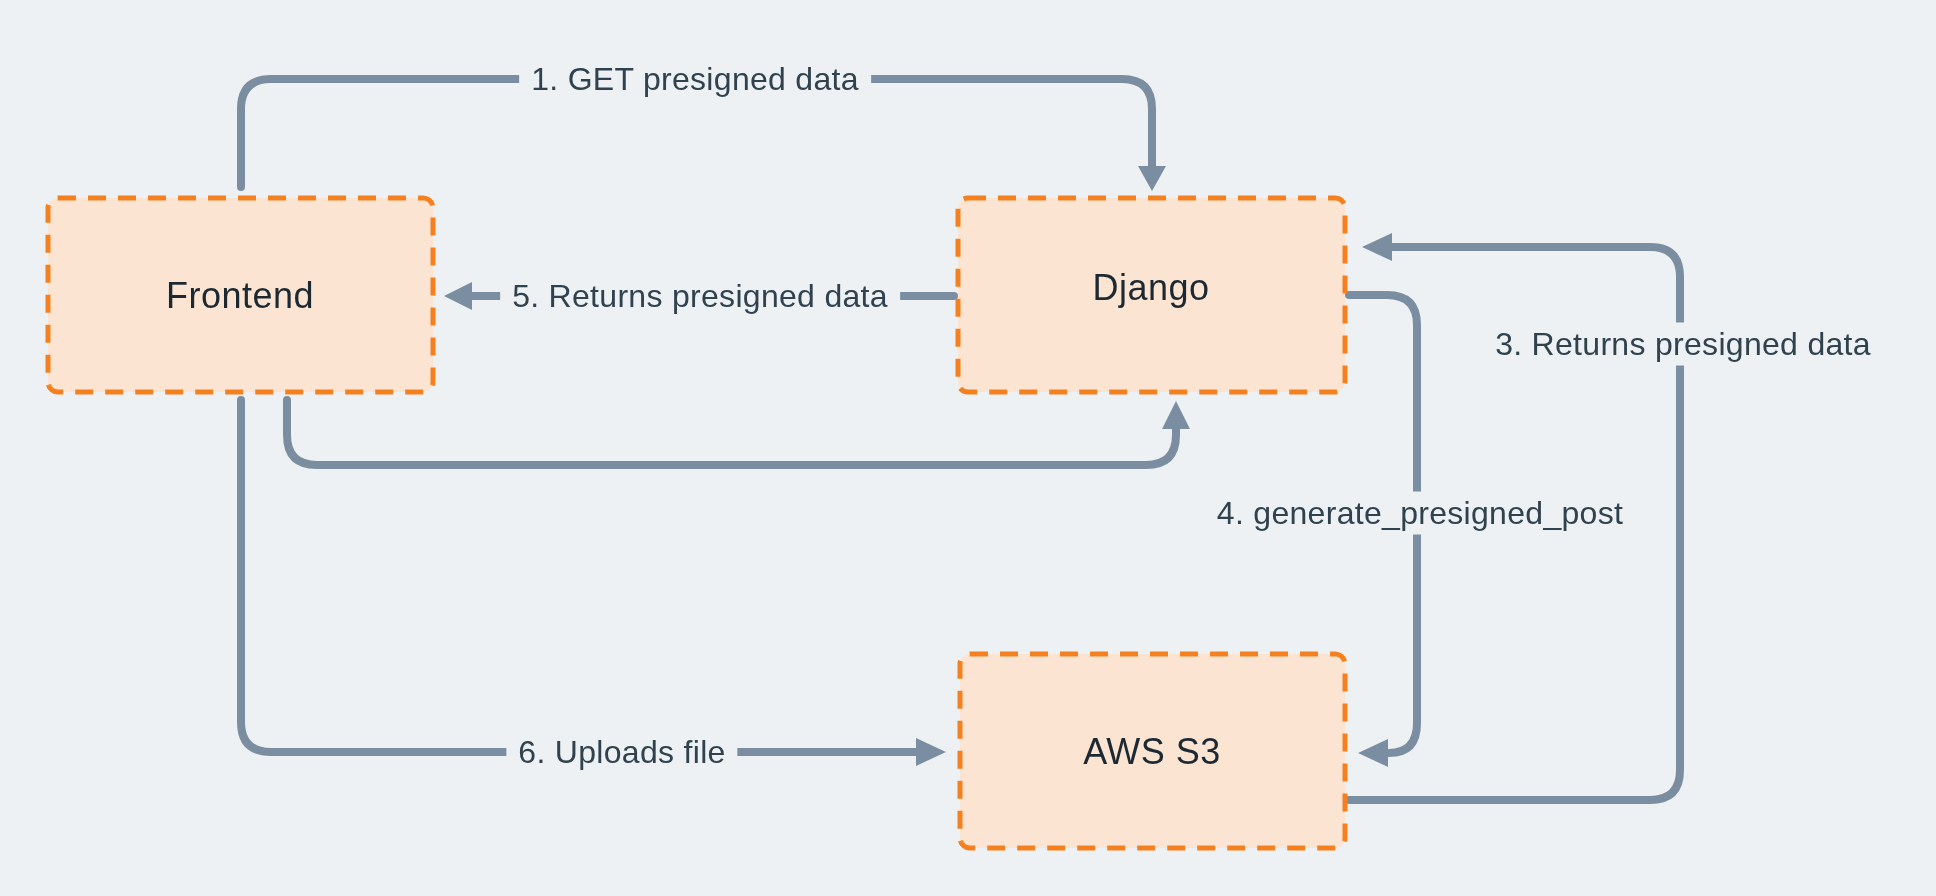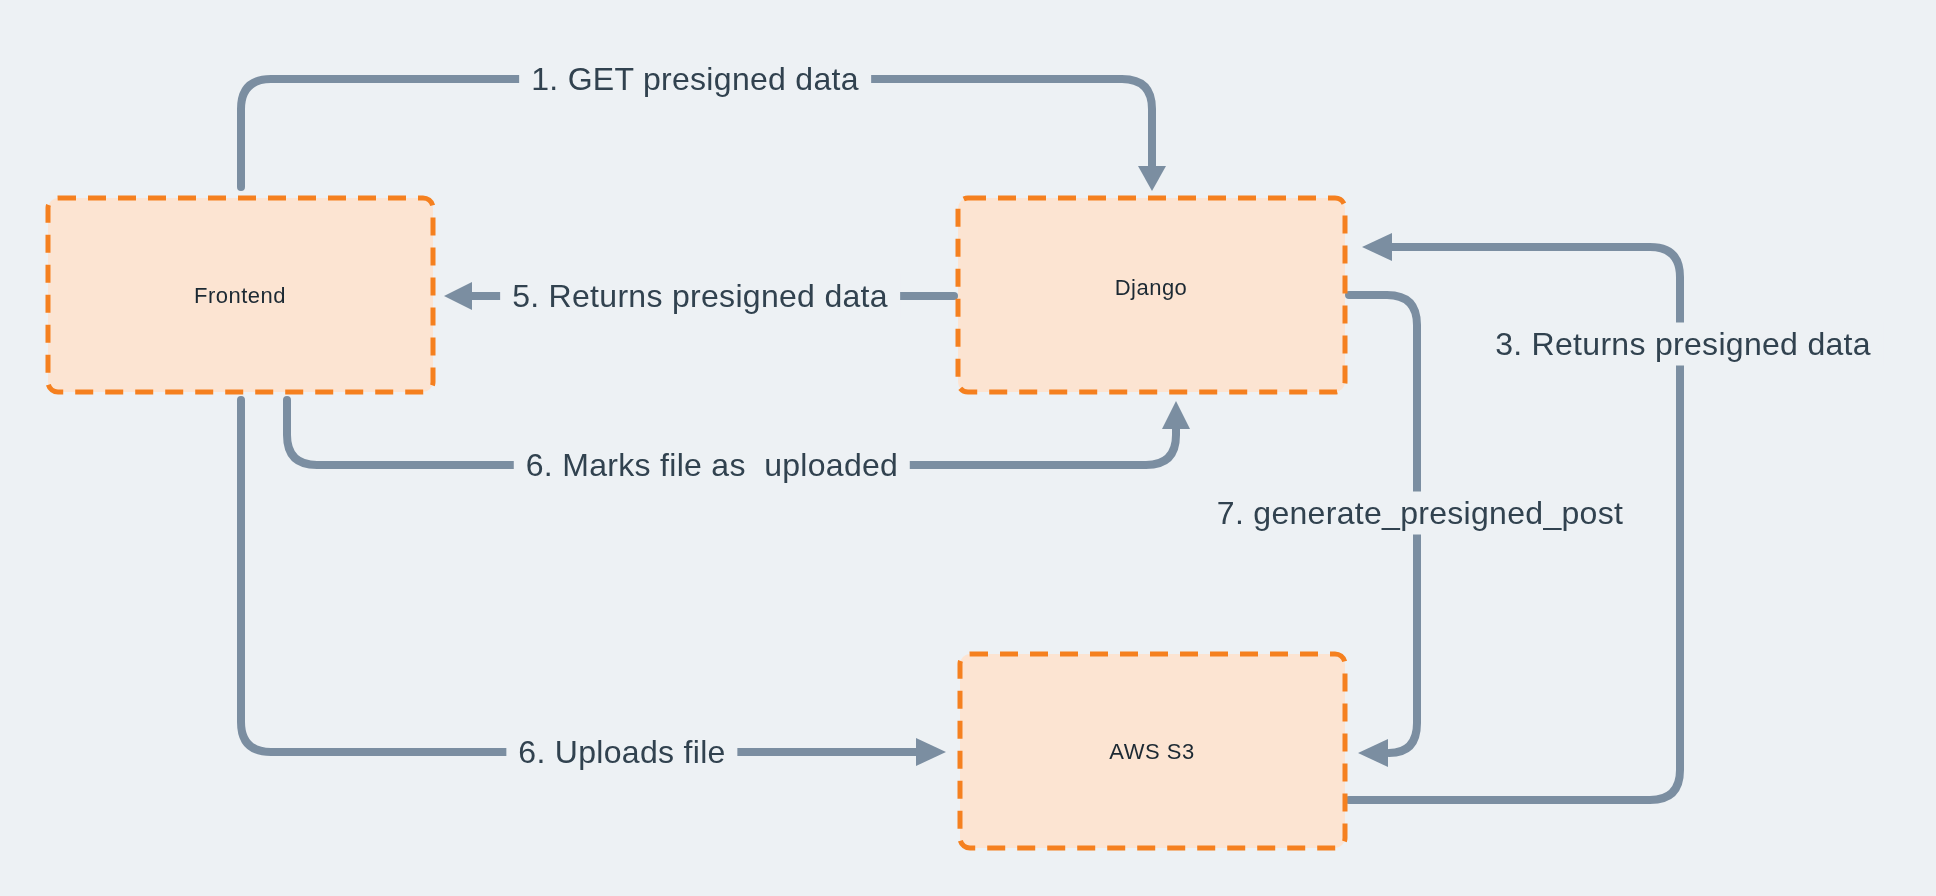--- a/index.html
+++ b/index.html
@@ -20,21 +20,21 @@
     background:var(--bg);
     overflow:hidden;
   }
   .stage svg{position:absolute;left:0;top:0;width:1936px;height:896px;}
   .edge-line{stroke:var(--line);stroke-width:8;fill:none;stroke-linecap:round;}
   .edge-head{fill:var(--line);stroke:none;}
   .node-rect{fill:var(--node-fill);stroke:var(--node-stroke);stroke-width:5;stroke-dasharray:18 12;}
   .node-label{
     position:absolute;
     transform:translate(-50%,-50%);
-    font-size:22px;
+    font-size:36px;
     color:var(--node-text);
     white-space:pre;
     letter-spacing:0.5px;
   }
   .edge-label{
     position:absolute;
     transform:translate(-50%,-50%);
     font-size:32px;
     color:var(--edge-text);
     background:var(--bg);
@@ -71,19 +71,18 @@
     <rect class="node-rect" x="48" y="198" width="385" height="194" rx="10"></rect>
     <rect class="node-rect" x="958" y="198" width="387" height="194" rx="10"></rect>
     <rect class="node-rect" x="960" y="654" width="385" height="194" rx="10"></rect>
   </svg>
 
   <div class="node-label" style="left:240px;top:296px">Frontend</div>
   <div class="node-label" style="left:1151px;top:288px">Django</div>
   <div class="node-label" style="left:1152px;top:752px">AWS S3</div>
 
   <div class="edge-label" style="left:695px;top:79px">1. GET presigned data</div>
-  <div class="edge-label" style="left:1420px;top:513px">7. generate_presigned_post</div>
+  <div class="edge-label" style="left:1420px;top:513px">4. generate_presigned_post</div>
   <div class="edge-label" style="left:1683px;top:344px">3. Returns presigned data</div>
   <div class="edge-label" style="left:700px;top:296px">5. Returns presigned data</div>
   <div class="edge-label" style="left:622px;top:752px">6. Uploads file</div>
-  <div class="edge-label" style="left:712px;top:465px">6. Marks file as  uploaded</div>
 
 </div>
 
 </body></html>

